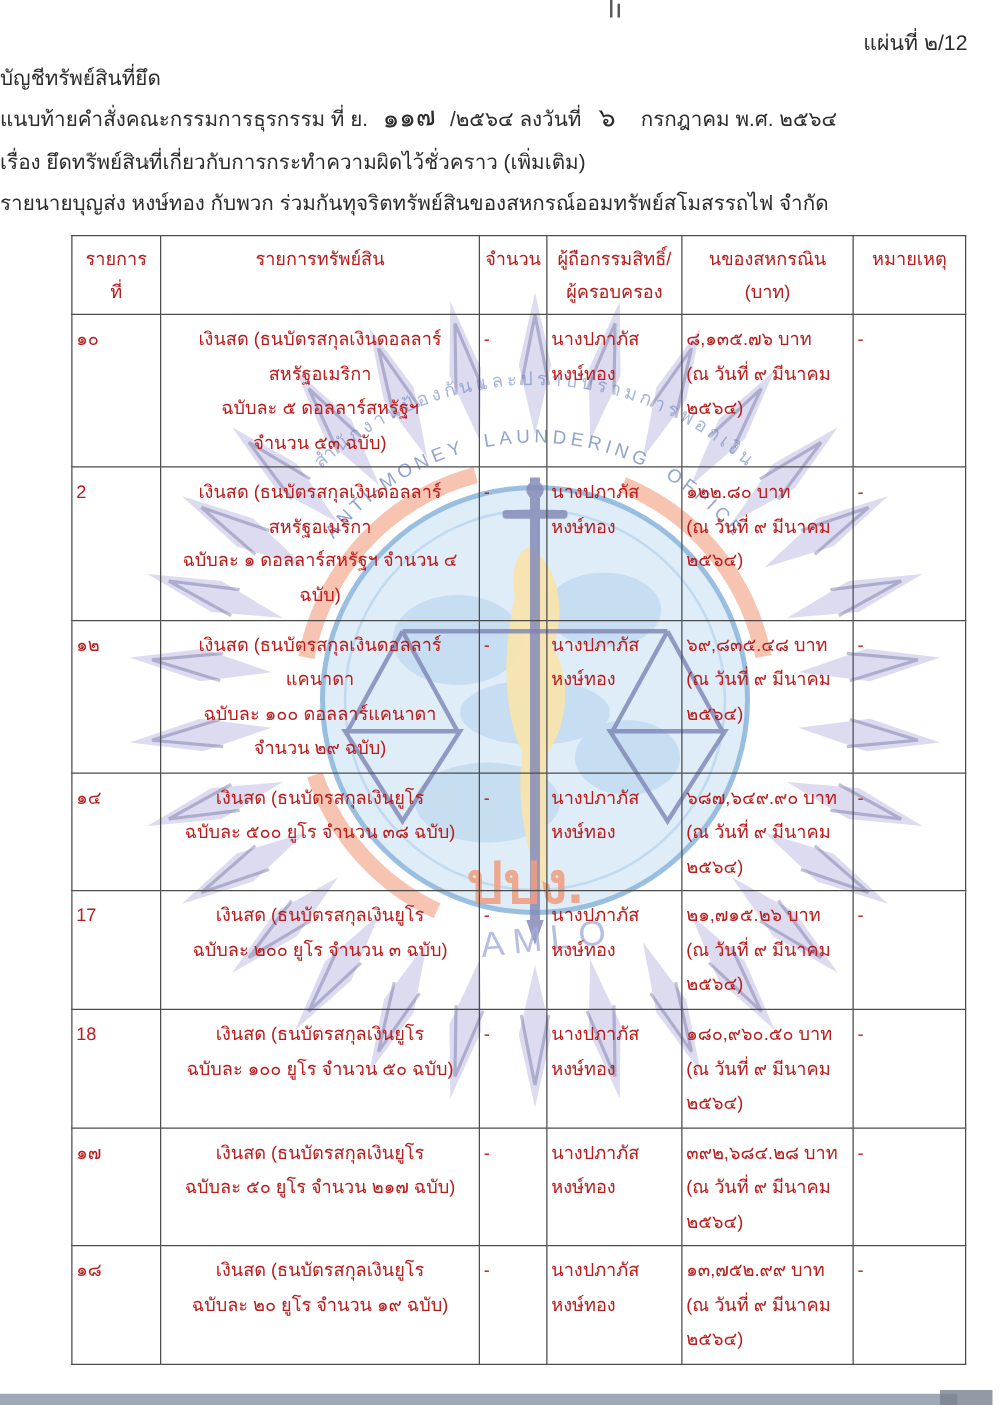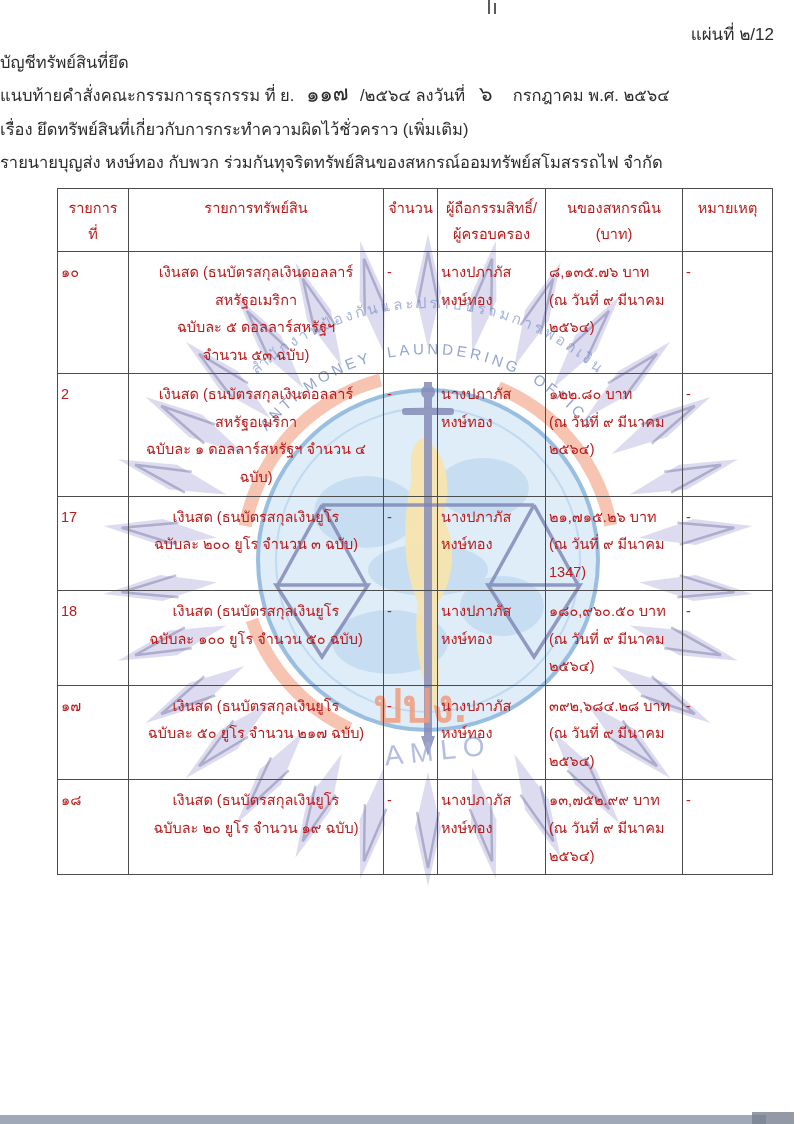--- a/index.html
+++ b/index.html
@@ -191,30 +191,55 @@
         <td class="c-asset pre">เงินสด (ธนบัตรสกุลเงินดอลลาร์สหรัฐอเมริกา
 ฉบับละ ๑ ดอลลาร์สหรัฐฯ จำนวน ๔ ฉบับ)</td>
         <td class="c-qty">-</td>
         <td class="c-owner pre">นางปภาภัส
 หงษ์ทอง</td>
         <td class="c-price pre">๑๒๒.๘๐ บาท
 (ณ วันที่ ๙ มีนาคม
 ๒๕๖๔)</td>
         <td class="c-rem">-</td>
       </tr>
+      <tr style="height:86px">
+        <td class="c-no">๑๒</td>
+        <td class="c-asset pre">เงินสด (ธนบัตรสกุลเงินดอลลาร์แคนาดา
+ฉบับละ ๑๐๐ ดอลลาร์แคนาดา
+จำนวน ๒๙ ฉบับ)</td>
+        <td class="c-qty">-</td>
+        <td class="c-owner pre">นางปภาภัส
+หงษ์ทอง</td>
+        <td class="c-price pre">๖๙,๘๓๕.๔๘ บาท
+(ณ วันที่ ๙ มีนาคม
+๒๕๖๔)</td>
+        <td class="c-rem">-</td>
+      </tr>
+      <tr style="height:75px">
+        <td class="c-no">๑๔</td>
+        <td class="c-asset pre">เงินสด (ธนบัตรสกุลเงินยูโร
+ฉบับละ ๕๐๐ ยูโร จำนวน ๓๘ ฉบับ)</td>
+        <td class="c-qty">-</td>
+        <td class="c-owner pre">นางปภาภัส
+หงษ์ทอง</td>
+        <td class="c-price pre">๖๘๗,๖๔๙.๙๐ บาท
+(ณ วันที่ ๙ มีนาคม
+๒๕๖๔)</td>
+        <td class="c-rem">-</td>
+      </tr>
       <tr style="height:75px">
         <td class="c-no">17</td>
         <td class="c-asset pre">เงินสด (ธนบัตรสกุลเงินยูโร
 ฉบับละ ๒๐๐ ยูโร จำนวน ๓ ฉบับ)</td>
         <td class="c-qty">-</td>
         <td class="c-owner pre">นางปภาภัส
 หงษ์ทอง</td>
         <td class="c-price pre">๒๑,๗๑๕.๒๖ บาท
 (ณ วันที่ ๙ มีนาคม
-1347)</td>
+๒๕๖๔)</td>
         <td class="c-rem">-</td>
       </tr>
       <tr style="height:75px">
         <td class="c-no">18</td>
         <td class="c-asset pre">เงินสด (ธนบัตรสกุลเงินยูโร
 ฉบับละ ๑๐๐ ยูโร จำนวน ๕๐ ฉบับ)</td>
         <td class="c-qty">-</td>
         <td class="c-owner pre">นางปภาภัส
 หงษ์ทอง</td>
         <td class="c-price pre">๑๘๐,๙๖๐.๕๐ บาท

